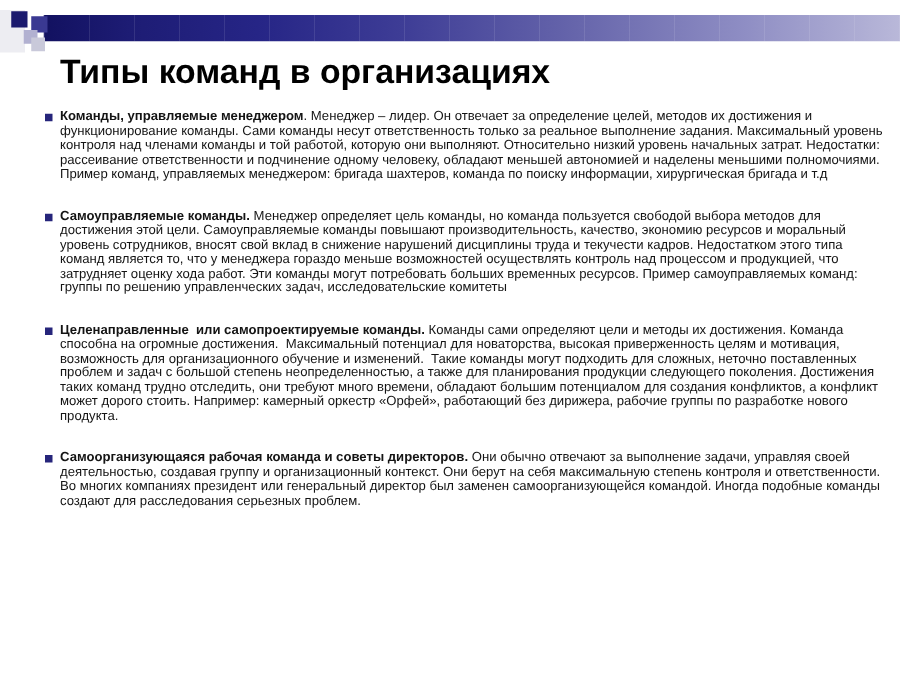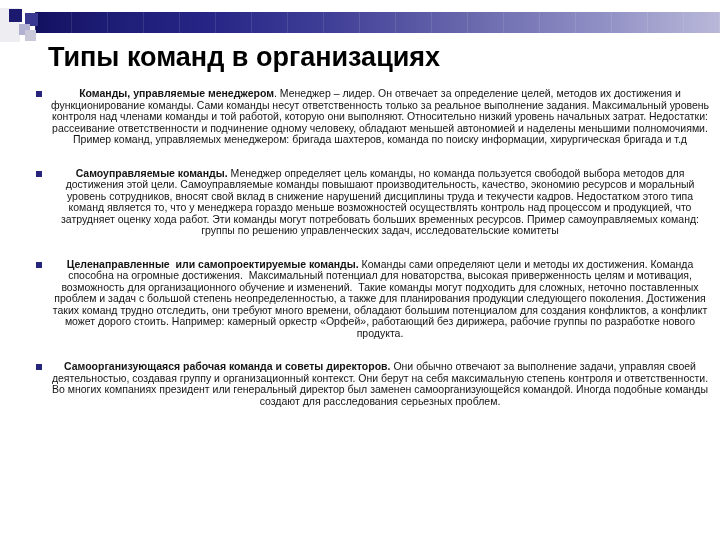--- a/index.html
+++ b/index.html
@@ -68,21 +68,21 @@
     height: 6px;
     margin: 3px 6px 0 0;
     background: #26257b;
   }
   .btext {
     margin: 0;
     width: 664px;
     font-size: 10.5px;
     line-height: 11.5px;
     color: #141414;
-    text-align: center;
+    text-align: left;
     white-space: pre-wrap;
   }
   .btext b { font-weight: bold; }
 </style>
 </head>
 <body>
 
 <div class="slide">
 
   <div class="top-bar"></div>

